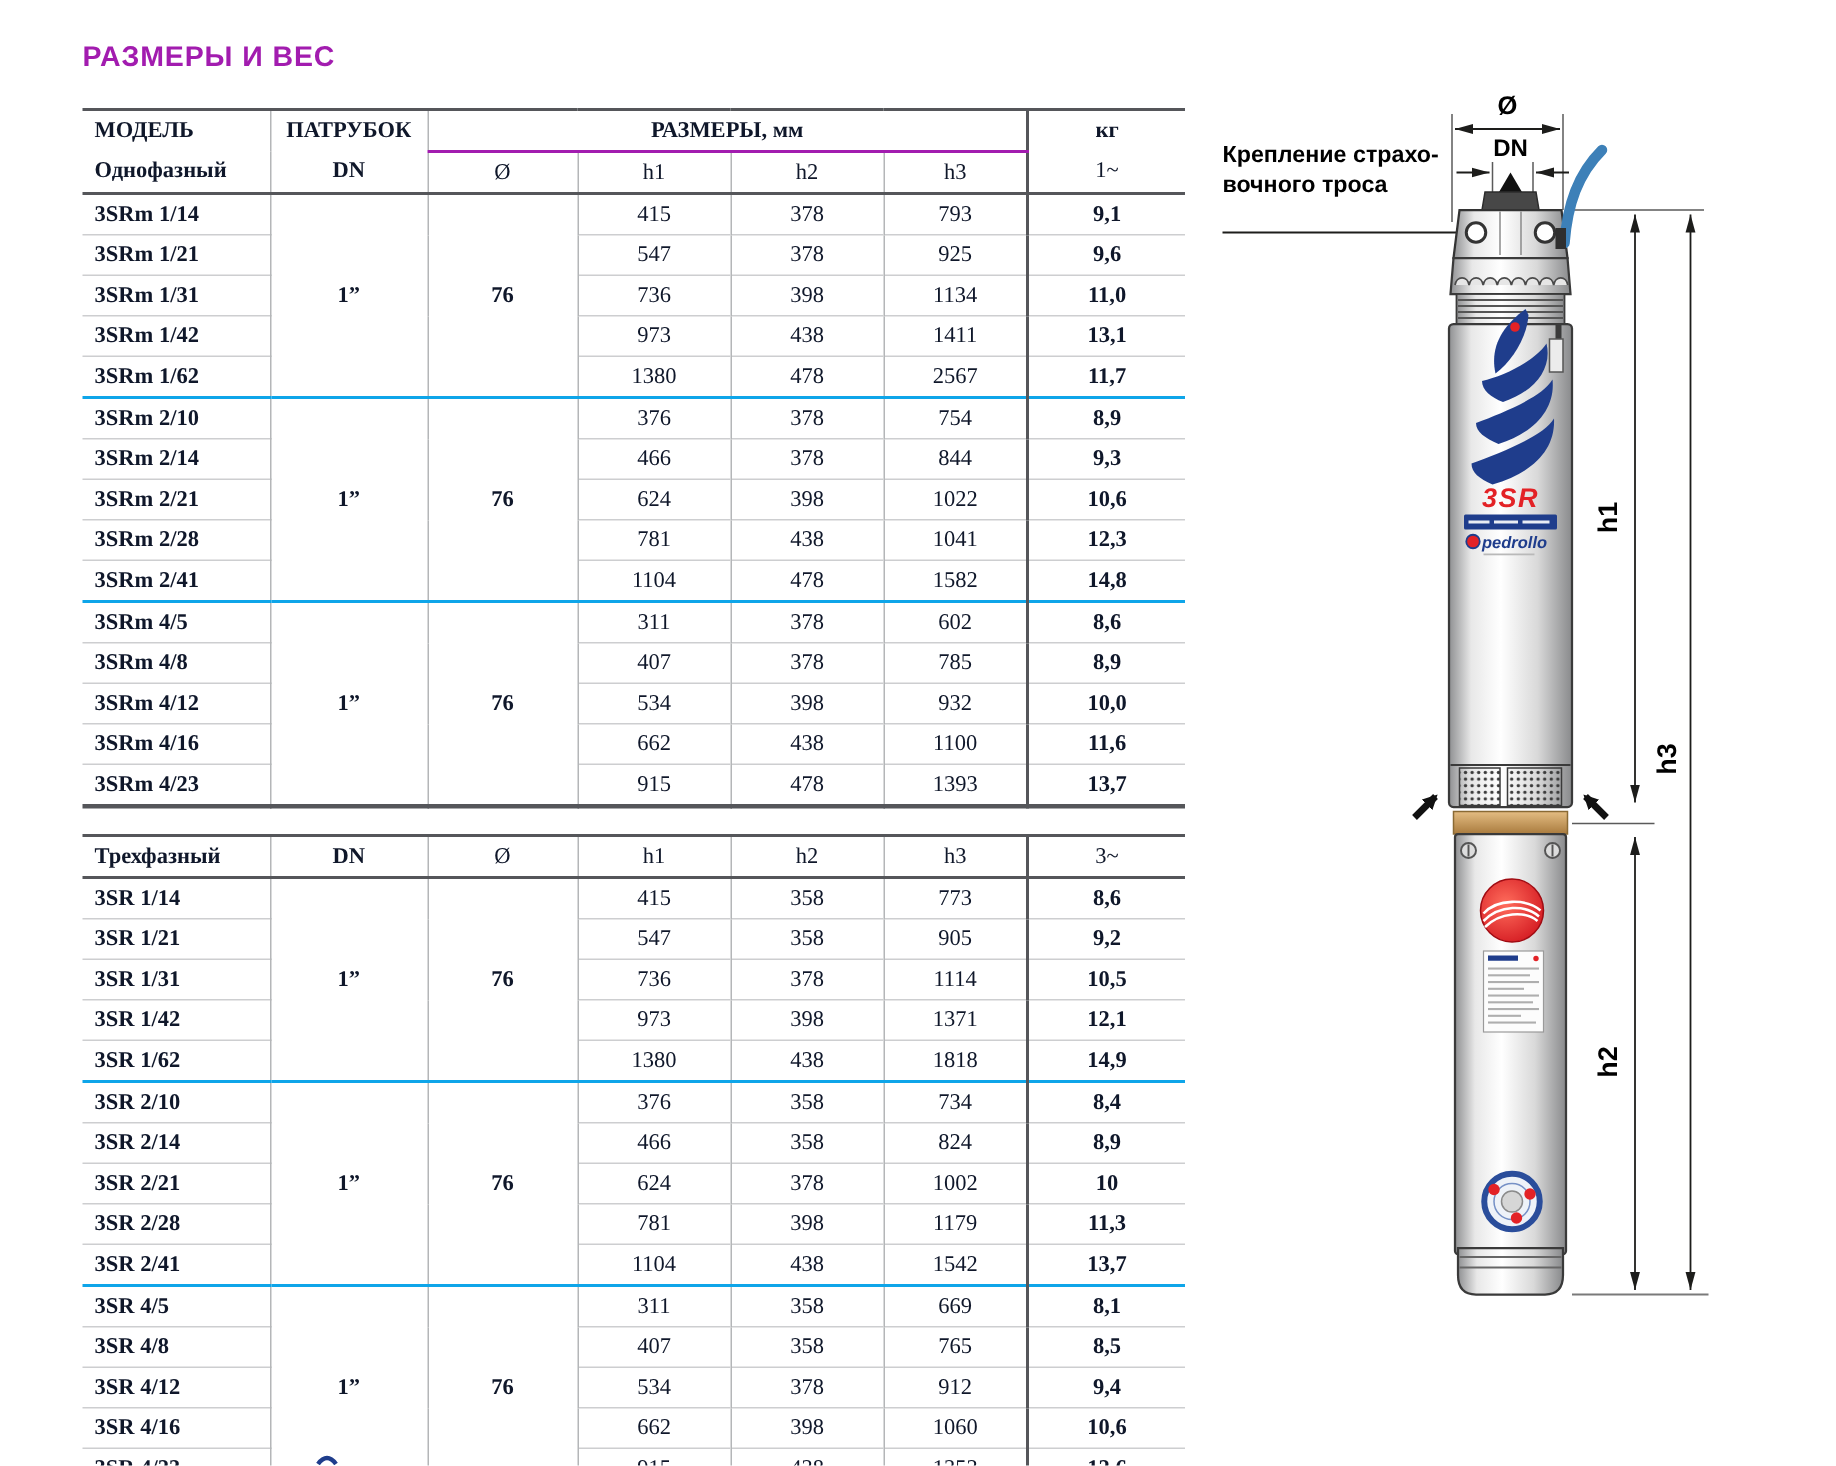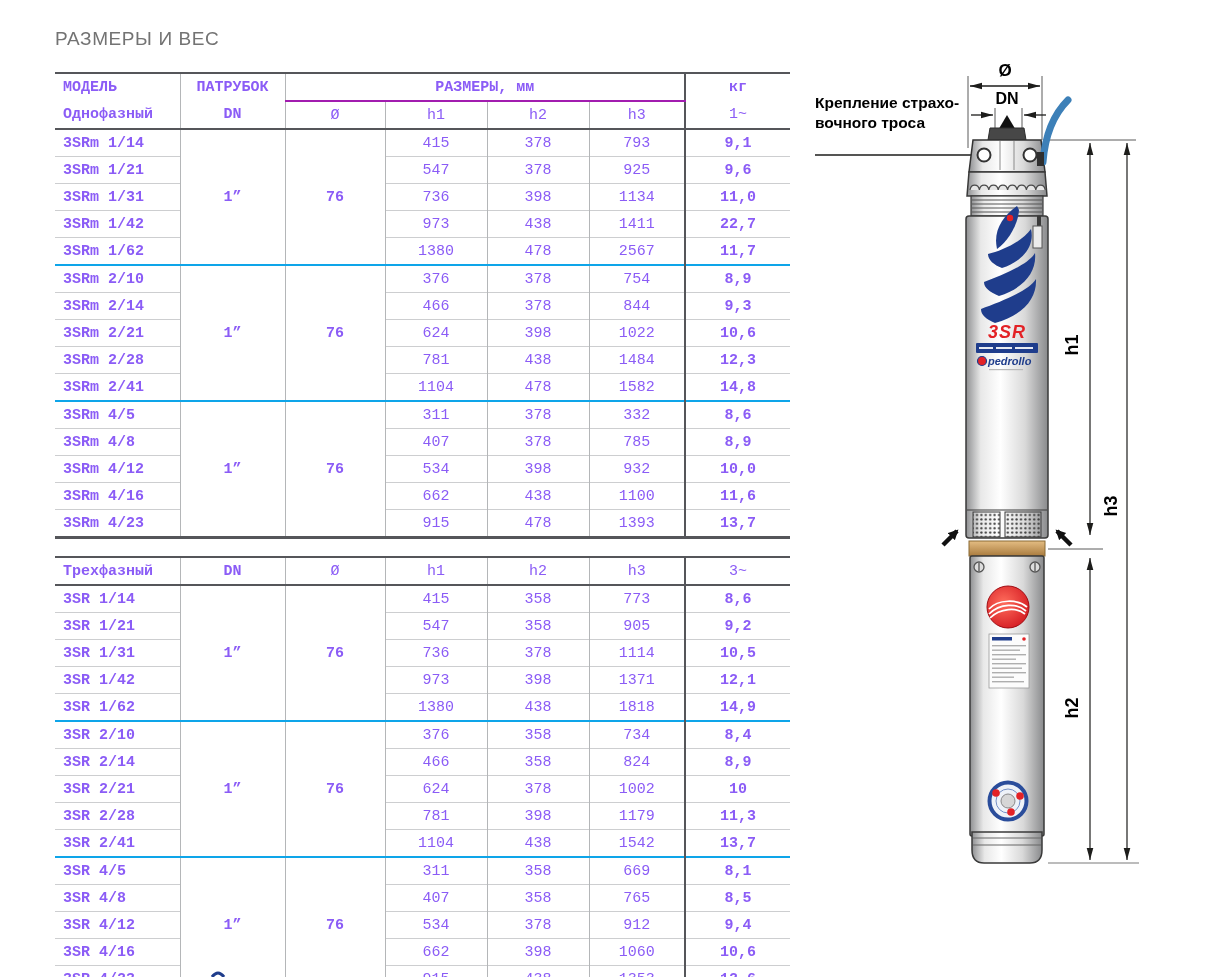--- a/index.html
+++ b/index.html
@@ -3,27 +3,27 @@
 <meta charset="utf-8">
 <style>
   html,body{margin:0;padding:0;}
   body{
     width:1224px;height:977px;background:#ffffff;overflow:hidden;position:relative;
     font-family:"Liberation Sans",sans-serif;color:#1d1d1b;
     -webkit-font-smoothing:antialiased;
   }
   #page-title{
     position:absolute;left:55px;top:28px;
-    font-size:19px;font-weight:normal;letter-spacing:.6px;color:#737373;
+    font-size:19px;font-weight:bold;letter-spacing:.6px;color:#a21caf;
   }
   #tables-wrap{position:absolute;left:55px;top:72px;width:735px;}
   #table2-host{margin-top:17px;}
   table.spec{
     border-collapse:collapse;table-layout:fixed;width:735px;
-    font-family:Liberation Mono, monospace;font-size:15px;color:#8b5cf6;
+    font-family:Liberation Serif, serif;font-size:15px;color:#0f172a;
     border-top:2px solid #55565a;border-bottom:3px solid #55565a;
   }
   .spec th,.spec td{
     height:26px;padding:0;text-align:center;vertical-align:middle;
     font-weight:normal;line-height:1;border-left:1px solid #b4b6b8;
   }
   .spec th.model,.spec td.model{
     text-align:left;padding-left:8px;border-left:none;
   }
   .spec .b{font-weight:bold;}
@@ -93,21 +93,21 @@
             <td>736</td>
             <td>398</td>
             <td>1134</td>
             <td class="b kg">11,0</td>
           </tr>
           <tr>
             <td class="model b">3SRm 1/42</td>
             <td>973</td>
             <td>438</td>
             <td>1411</td>
-            <td class="b kg">22,7</td>
+            <td class="b kg">13,1</td>
           </tr>
           <tr>
             <td class="model b">3SRm 1/62</td>
             <td>1380</td>
             <td>478</td>
             <td>2567</td>
             <td class="b kg">11,7</td>
           </tr>
           <tr class="gs">
             <td class="model b">3SRm 2/10</td>
@@ -129,37 +129,37 @@
             <td class="model b">3SRm 2/21</td>
             <td>624</td>
             <td>398</td>
             <td>1022</td>
             <td class="b kg">10,6</td>
           </tr>
           <tr>
             <td class="model b">3SRm 2/28</td>
             <td>781</td>
             <td>438</td>
-            <td>1484</td>
+            <td>1041</td>
             <td class="b kg">12,3</td>
           </tr>
           <tr>
             <td class="model b">3SRm 2/41</td>
             <td>1104</td>
             <td>478</td>
             <td>1582</td>
             <td class="b kg">14,8</td>
           </tr>
           <tr class="gs">
             <td class="model b">3SRm 4/5</td>
             <td class="b" rowspan="5">1”</td>
             <td class="b" rowspan="5">76</td>
             <td>311</td>
             <td>378</td>
-            <td>332</td>
+            <td>602</td>
             <td class="b kg">8,6</td>
           </tr>
           <tr>
             <td class="model b">3SRm 4/8</td>
             <td>407</td>
             <td>378</td>
             <td>785</td>
             <td class="b kg">8,9</td>
           </tr>
           <tr>

